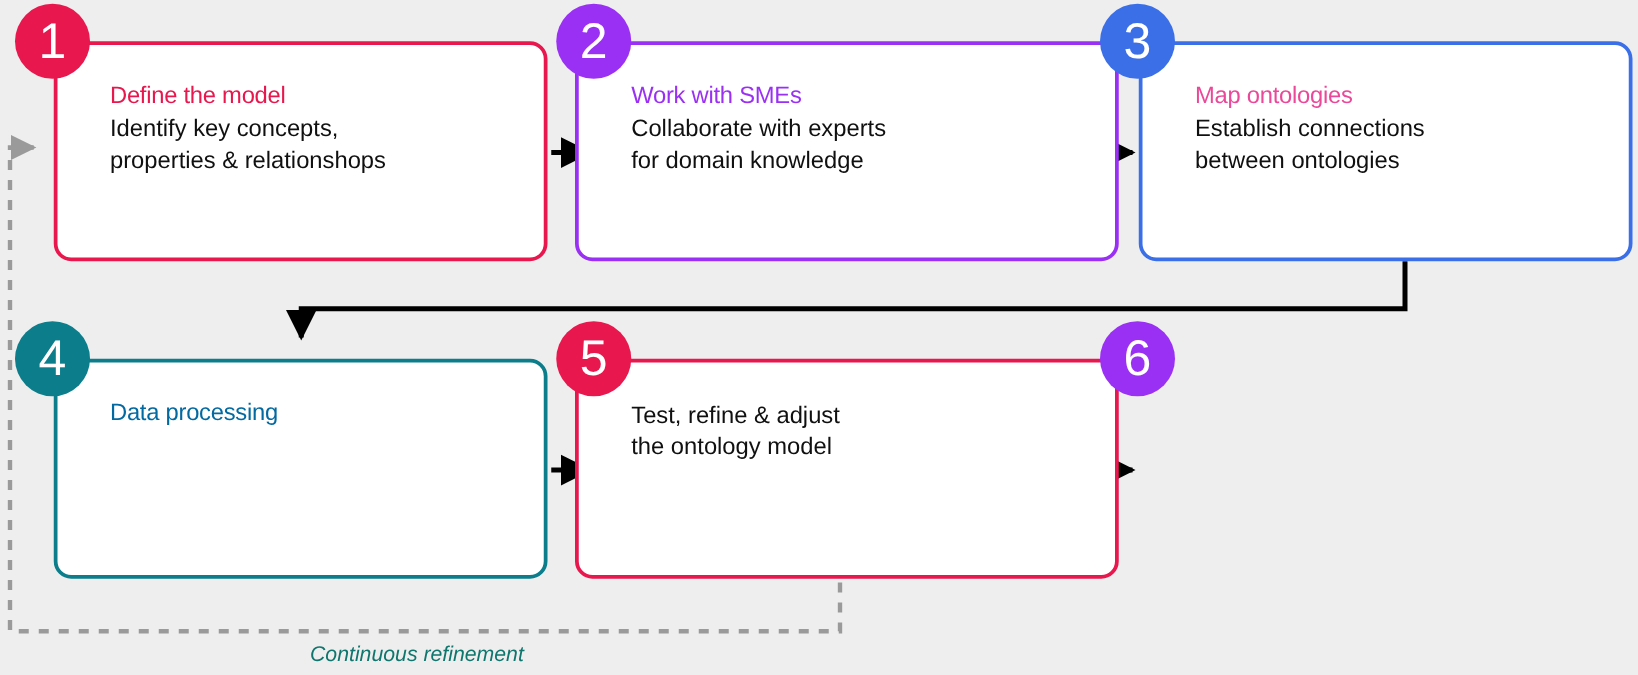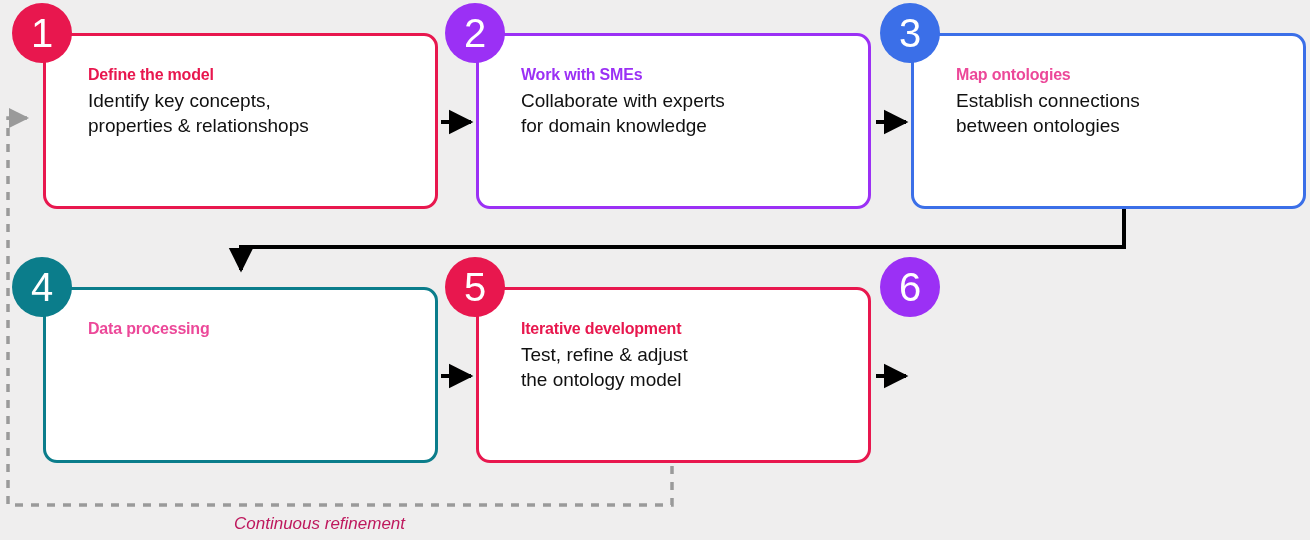--- a/index.html
+++ b/index.html
@@ -26,22 +26,22 @@
     position: absolute;
     box-sizing: border-box;
     background: #ffffff;
     border: 3px solid #000;
     border-radius: 14px;
   }
   .step-inner {
     padding: 30px 20px 0 42px;
   }
   .step-title {
-    font-size: 16px;
-    font-weight: bold;
+    font-size: 19px;
+    font-weight: normal;
     line-height: 1.18;
     letter-spacing: -0.2px;
     margin: 0 0 3px 0;
     white-space: nowrap;
   }
   .step-body {
     font-size: 19px;
     line-height: 1.32;
     color: #101010;
     margin: 0;
@@ -56,28 +56,29 @@
     font-size: 40px;
     font-weight: 300;
     line-height: 60px;
     text-align: center;
     z-index: 5;
   }
   .caption {
     position: absolute;
     font-size: 17px;
     font-style: italic;
-    color: #be185d;
+    color: #0f766e;
     white-space: nowrap;
+    margin-left: 14px;
   }
   
   .r1 { top: 33px;  height: 176px; }
   .r2 { top: 287px; height: 176px; }
   .c1 { left: 43px;  width: 395px; }
-  .c2 { left: 476px; width: 395px; }
+  .c2 { left: 460px; width: 435px; }
   .c3 { left: 911px; width: 395px; }
   .b1 { left: 12px;  top: 3px; }
   .b2 { left: 445px; top: 3px; }
   .b3 { left: 880px; top: 3px; }
   .b4 { left: 12px;  top: 257px; }
   .b5 { left: 445px; top: 257px; }
   .b6 { left: 880px; top: 257px; }
 </style>
 </head>
 <body>
@@ -133,30 +134,29 @@
       <div class="step-body">Establish connections
 between ontologies</div>
     </div>
   </div>
   <div class="badge b3" style="background:#3B6FE8">
     <span>3</span>
   </div>
 
   <div class="step r2 c1" style="border-color:#0B7D8B">
     <div class="step-inner">
-      <div class="step-title" style="color:#ec4899">Data processing</div>
+      <div class="step-title" style="color:#0369a1">Data processing</div>
     </div>
   </div>
   <div class="badge b4" style="background:#0B7D8B">
     <span>4</span>
   </div>
 
   <div class="step r2 c2" style="border-color:#E8174E">
     <div class="step-inner">
-      <div class="step-title" style="color:#E8174E">Iterative development</div>
       <div class="step-body">Test, refine &amp; adjust
 the ontology model</div>
     </div>
   </div>
   <div class="badge b5" style="background:#E8174E">
     <span>5</span>
   </div>
 
   <div class="badge b6" style="background:#9B30F5">
     <span>6</span>

